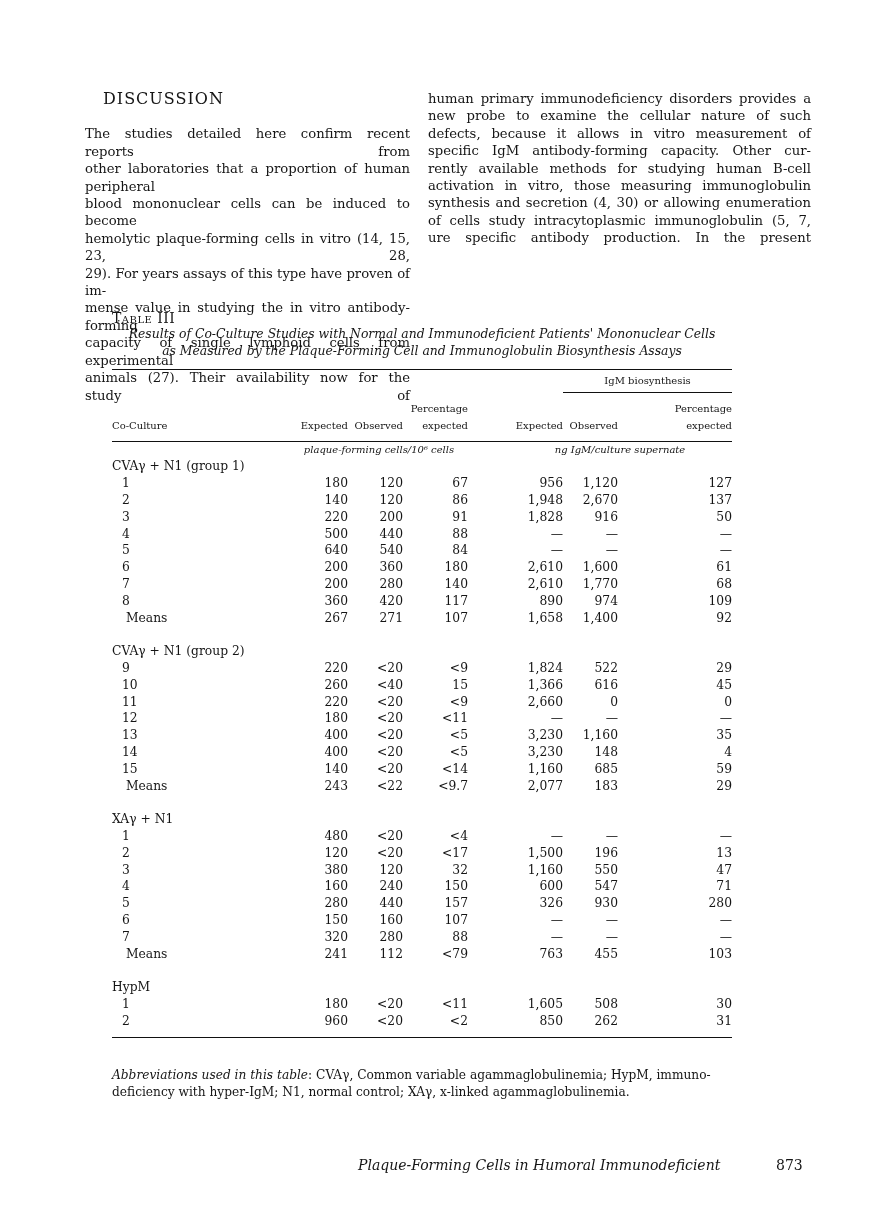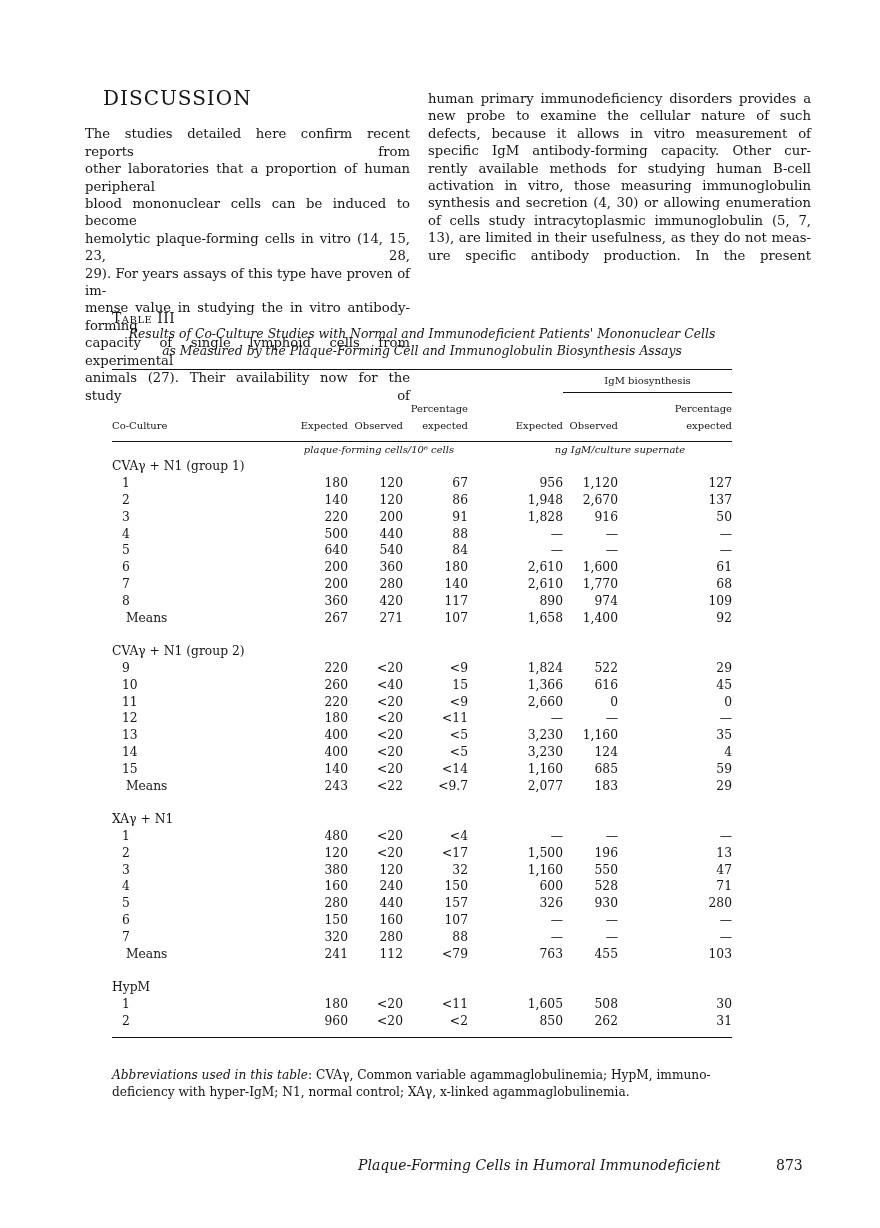--- a/index.html
+++ b/index.html
@@ -1,21 +1,21 @@
 <!DOCTYPE html>
 <html><head>
 <meta charset="utf-8">
 <style>
   html, body { margin: 0; padding: 0; background: #ffffff; }
   body { width: 880px; height: 1228px; position: relative; font-family: "DejaVu Serif", "Liberation Serif", serif; color: #151515; overflow: hidden; }
   .col { position: absolute; font-family: "DejaVu Serif", serif; font-size: 13.2px; line-height: 17.4px; text-align: justify; }
   .col p { margin: 0; }
   #left-col { left: 85px; top: 90px; width: 325px; }
   #right-col { left: 428px; top: 90px; width: 383px; }
-  .heading { font-size: 20px; letter-spacing: 1px; padding-left: 18px; margin-bottom: 18px !important; text-align: left !important; }
+  .heading { font-size: 16px; letter-spacing: 1px; padding-left: 18px; margin-bottom: 18px !important; text-align: left !important; }
   .justify-last { text-align-last: justify; }
 
   #table-block { position: absolute; left: 112px; top: 310px; width: 620px; }
   .tbl-title { text-align: left; font-size: 14px; font-variant: small-caps; letter-spacing: 0.5px; line-height: 16px; }
   .tbl-caption { text-align: center; font-style: italic; font-size: 12.4px; line-height: 16.5px; }
   .rule-thick { border-top: 1.6px solid #111; }
 
   table.data { width: 620px; border-collapse: collapse; font-size: 12.3px; font-family: "DejaVu Serif", serif; table-layout: fixed; }
   table.data td { padding: 0; height: 16.8px; line-height: 16.8px; white-space: nowrap; }
   .hdr td { font-size: 10px; line-height: 12px; height: auto; vertical-align: bottom; }
@@ -52,21 +52,20 @@
 <div id="right-col" class="col">
   <div id="right-lines">
       <p class="justify-last">human primary immunodeficiency disorders provides a</p>
       <p class="justify-last">new probe to examine the cellular nature of such</p>
       <p class="justify-last">defects, because it allows in vitro measurement of</p>
       <p class="justify-last">specific IgM antibody-forming capacity. Other cur-</p>
       <p class="justify-last">rently available methods for studying human B-cell</p>
       <p class="justify-last">activation in vitro, those measuring immunoglobulin</p>
       <p class="justify-last">synthesis and secretion (4, 30) or allowing enumeration</p>
       <p class="justify-last">of cells study intracytoplasmic immunoglobulin (5, 7,</p>
-      <p class="justify-last">13), are limited in their usefulness, as they do not meas-</p>
       <p class="justify-last" style="text-align-last: justify;">ure specific antibody production. In the present</p>
     </div>
 </div>
 
 <div id="table-block">
   <div class="tbl-title">Table III</div>
   <div class="tbl-caption">Results of Co-Culture Studies with Normal and Immunodeficient Patients' Mononuclear Cells</div>
   <div class="tbl-caption">as Measured by the Plaque-Forming Cell and Immunoglobulin Biosynthesis Assays</div>
   <div style="height:10px"></div>
   <div class="rule-thick"></div>
@@ -238,21 +237,21 @@
           <td class="num">3,230</td>
           <td class="num">1,160</td>
           <td class="num" colspan="2">35</td>
         </tr>
         <tr>
           <td class="lbl ind1">14</td>
           <td class="num">400</td>
           <td class="num">&lt;20</td>
           <td class="num">&lt;5</td>
           <td class="num">3,230</td>
-          <td class="num">124</td>
+          <td class="num">148</td>
           <td class="num" colspan="2">4</td>
         </tr>
         <tr>
           <td class="lbl ind1">15</td>
           <td class="num">140</td>
           <td class="num">&lt;20</td>
           <td class="num">&lt;14</td>
           <td class="num">1,160</td>
           <td class="num">685</td>
           <td class="num" colspan="2">59</td>
@@ -298,21 +297,21 @@
           <td class="num">1,160</td>
           <td class="num">550</td>
           <td class="num" colspan="2">47</td>
         </tr>
         <tr>
           <td class="lbl ind1">4</td>
           <td class="num">160</td>
           <td class="num">240</td>
           <td class="num">150</td>
           <td class="num">600</td>
-          <td class="num">528</td>
+          <td class="num">547</td>
           <td class="num" colspan="2">71</td>
         </tr>
         <tr>
           <td class="lbl ind1">5</td>
           <td class="num">280</td>
           <td class="num">440</td>
           <td class="num">157</td>
           <td class="num">326</td>
           <td class="num">930</td>
           <td class="num" colspan="2">280</td>

